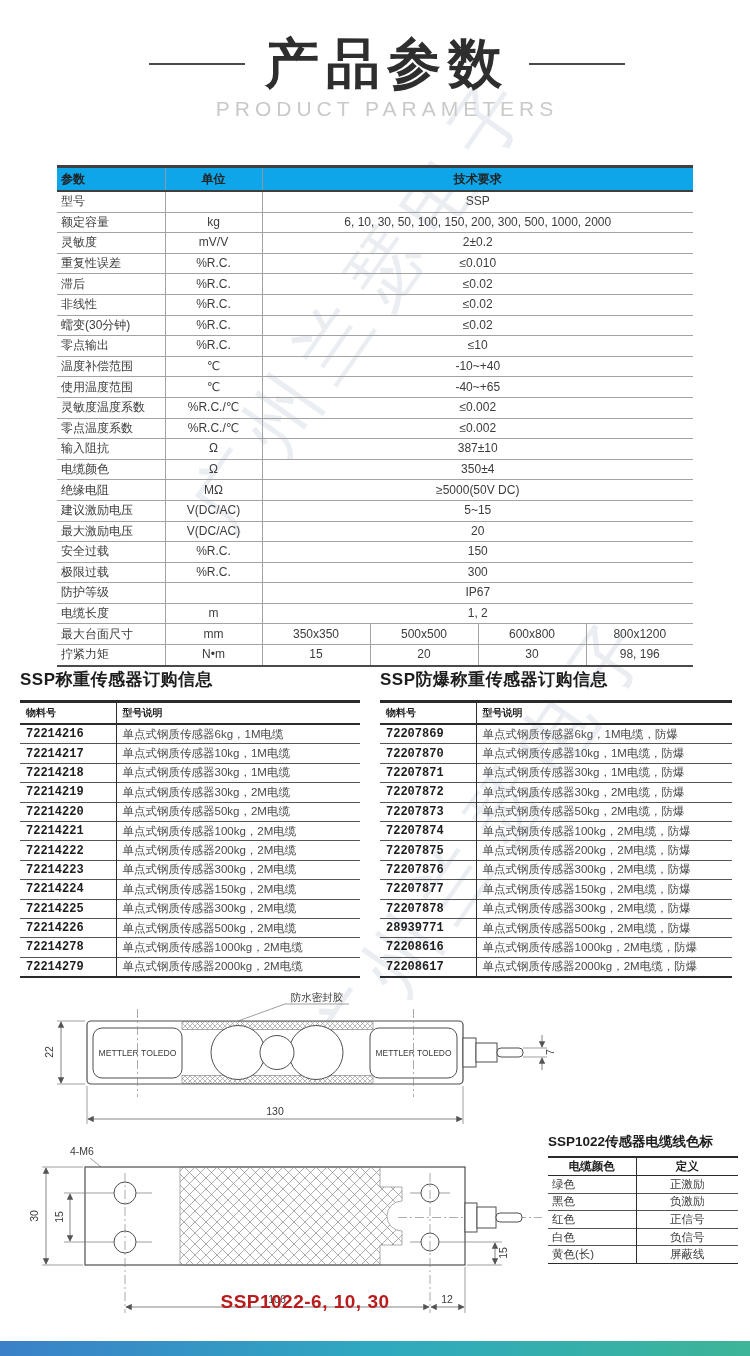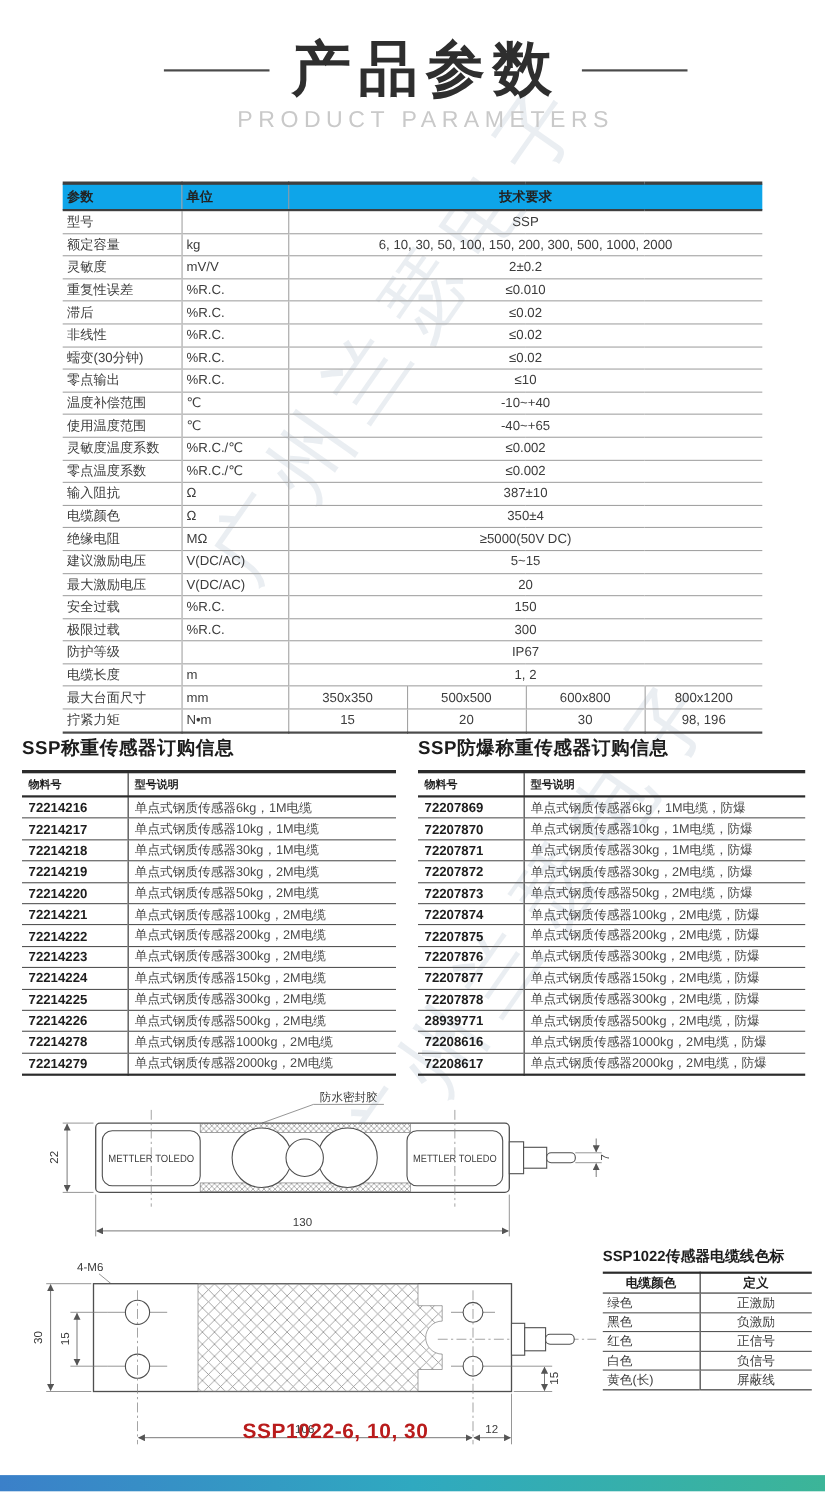--- a/index.html
+++ b/index.html
@@ -17,39 +17,39 @@
   table{border-collapse:collapse;}
   .spec-table{position:absolute;left:57px;top:165px;width:636px;font-size:12px;table-layout:fixed;}
   .spec-table thead tr{background:#0ea5e9;border-top:3px solid #3f3f3f;border-bottom:2px solid #3f3f3f;}
   .spec-table th{font-weight:bold;color:#222;height:22px;padding:0 4px;}
   .spec-table tbody td{height:19.6px;padding:0 4px;line-height:1.1;}
   .spec-table tbody tr{border-bottom:1px solid #a3a3a3;}
   .spec-table tbody tr:last-child{border-bottom:2px solid #4b4b4b;}
   .th-param,.c-param{text-align:left;padding-left:6px;}
   .c-param{border-right:1px solid #a3a3a3;}
   .th-param{border-right:1px solid #8d97a3;}
-  .th-unit,.c-unit{text-align:left;}
+  .th-unit,.c-unit{text-align:center;}
   .c-unit{border-right:1px solid #a3a3a3;}
   .th-unit{border-right:1px solid #8d97a3;}
   .th-req,.c-val{text-align:center;}
   .c-sub{border-left:1px solid #a3a3a3;}
 
   
   .order-block{position:absolute;top:668px;}
   .ob-left{left:20px;width:340px;}
   .ob-right{left:380px;width:352px;}
   .order-title{font-size:17px;font-weight:bold;color:#1c1c1c;margin:0 0 9px 0;letter-spacing:.5px;}
   .order-table{width:100%;font-size:11.5px;table-layout:fixed;}
   .order-table thead tr{border-top:3px solid #2b2b2b;border-bottom:2px solid #2b2b2b;}
   .order-table th{text-align:left;font-size:10px;color:#1d1d1d;height:20px;padding:0 6px;}
   .order-table td{height:18.4px;padding:0 6px;white-space:nowrap;overflow:hidden;}
   .order-table tbody tr{border-bottom:1px solid #555;}
   .order-table tbody tr:last-child{border-bottom:2px solid #2b2b2b;}
   .order-table th:first-child,.order-table td:first-child{border-right:1.5px solid #2b2b2b;}
-  .col-num{font-weight:bold;color:#1d1d1d;font-size:12px;}
+  .col-num{font-weight:bold;color:#1d1d1d;font-size:12px;font-family:Liberation Mono, monospace;}
   .col-desc{color:#4a4a4a;}
 
   
   .drawing-section{position:absolute;left:0;top:985px;width:750px;height:345px;}
   .svg-abs{position:absolute;}
   .outline{fill:#fff;stroke:#4f4f4f;stroke-width:1.2;}
   .thin{fill:#fff;stroke:#4f4f4f;stroke-width:1;}
   .dim{stroke:#666;stroke-width:.8;fill:none;}
   .ext{stroke:#777;stroke-width:.7;}
   .cl{stroke:#888;stroke-width:.7;stroke-dasharray:9 3 2 3;fill:none;}

